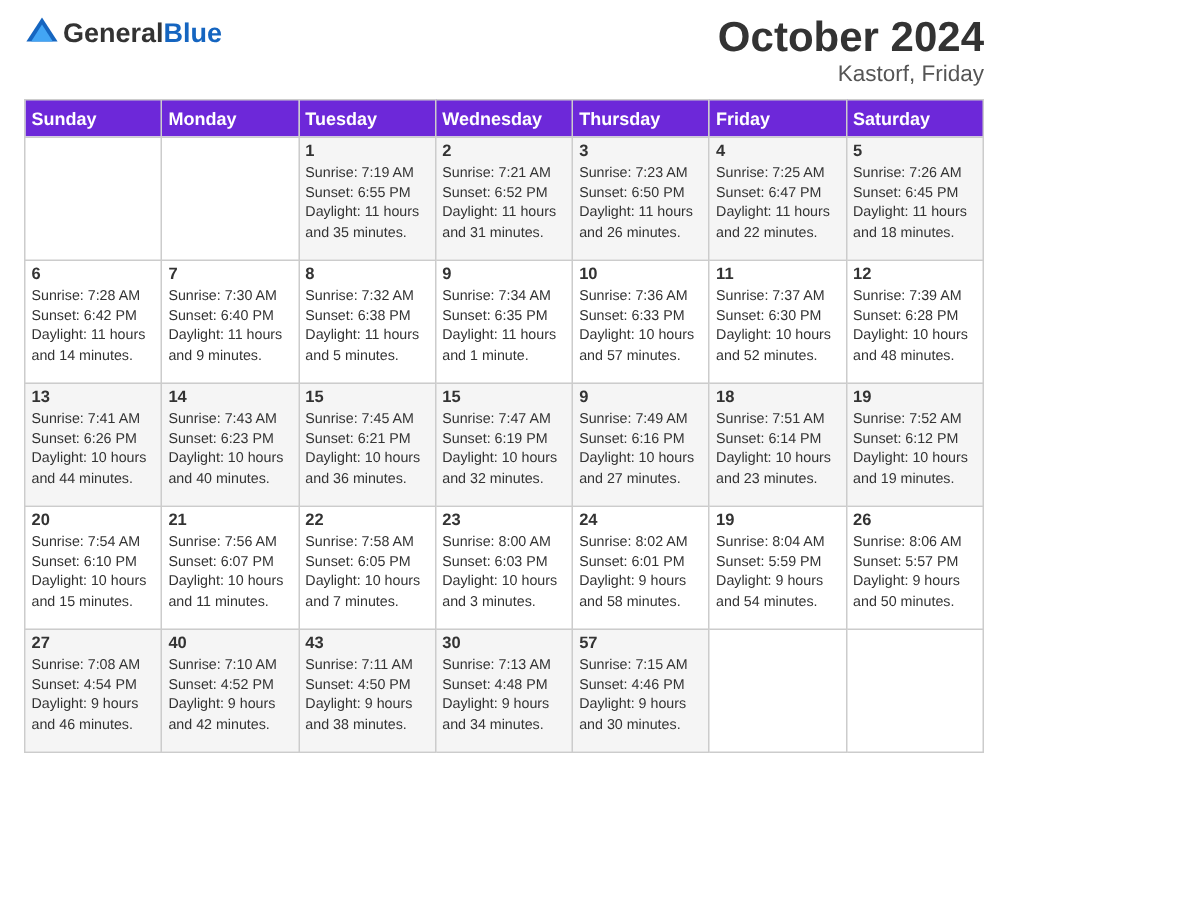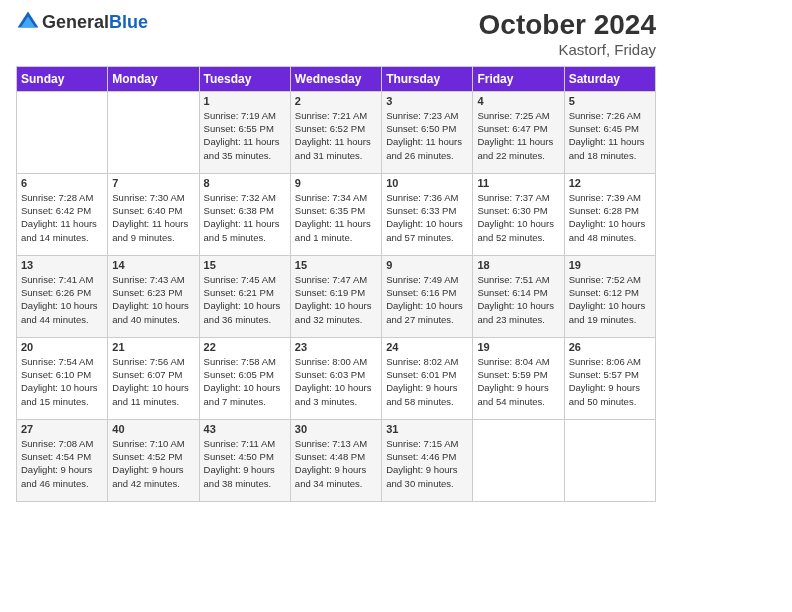--- a/index.html
+++ b/index.html
@@ -255,21 +255,21 @@
         </td>
           <td>
           <span class="day-num">43</span>
           <span class="cell-text">Sunrise: 7:11 AM<br>Sunset: 4:50 PM<br>Daylight: 9 hours and 38 minutes.</span>
         </td>
           <td>
           <span class="day-num">30</span>
           <span class="cell-text">Sunrise: 7:13 AM<br>Sunset: 4:48 PM<br>Daylight: 9 hours and 34 minutes.</span>
         </td>
           <td>
-          <span class="day-num">31</span>
+          <span class="day-num">57</span>
           <span class="cell-text">Sunrise: 7:15 AM<br>Sunset: 4:46 PM<br>Daylight: 9 hours and 30 minutes.</span>
         </td>
           <td class="empty-cell"></td>
           <td class="empty-cell"></td>
         </tr>
       </tbody>
   </table>
 </div>
 
 </body></html>

